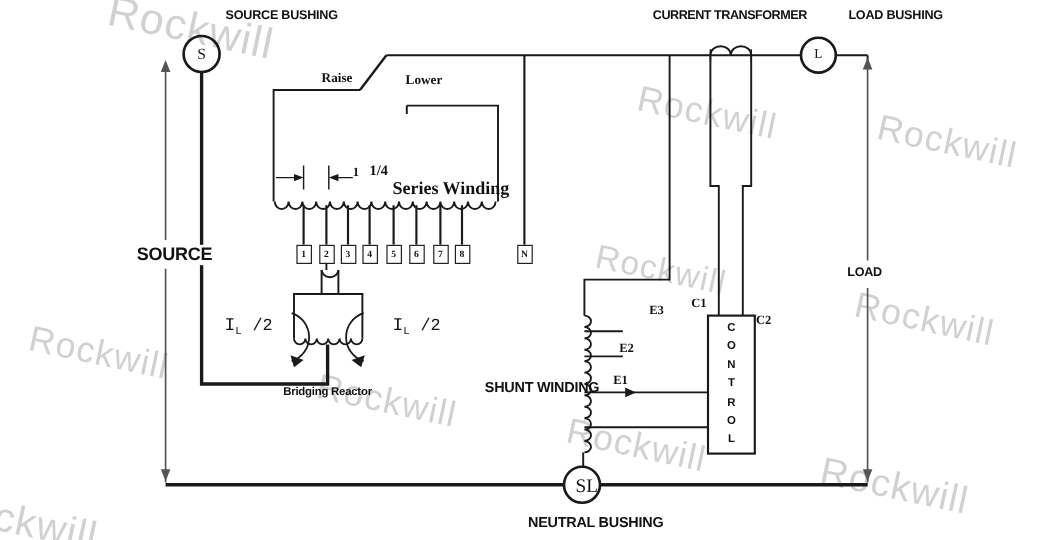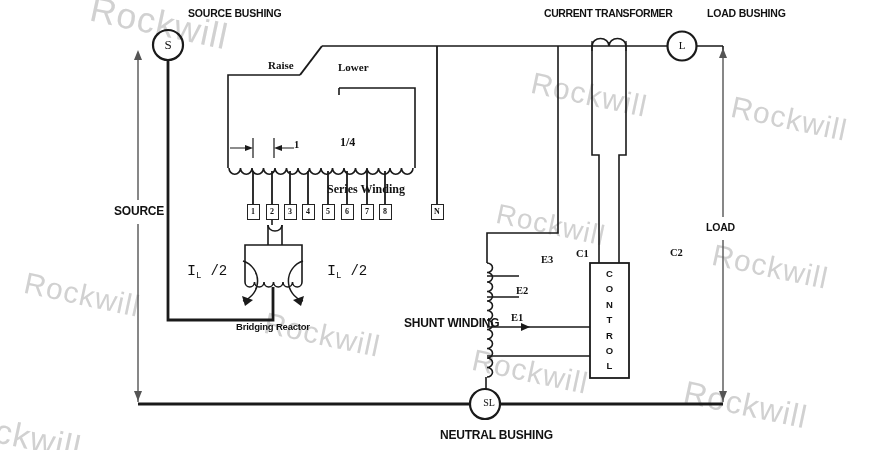--- a/index.html
+++ b/index.html
@@ -136,44 +136,44 @@
   <div class="tapbox" style="left:283.5px;">3</div>
   <div class="tapbox" style="left:301.5px;">4</div>
   <div class="tapbox" style="left:321.5px;">5</div>
   <div class="tapbox" style="left:340.5px;">6</div>
   <div class="tapbox" style="left:360.5px;">7</div>
   <div class="tapbox" style="left:378.5px;">8</div>
   <div class="tapbox" style="left:430.5px;">N</div>
 
   <div class="circle-letter" style="left:160px;top:37px;width:16px;font-size:13px;">S</div>
   <div class="circle-letter" style="left:675px;top:39px;width:14px;font-size:11px;">L</div>
-  <div class="circle-letter" style="left:473px;top:397px;width:32px;font-size:10px;font-family:Liberation Serif, serif;">SL</div>
+  <div class="circle-letter" style="left:473px;top:397px;width:32px;font-size:16px;font-family:Liberation Serif, serif;">SL</div>
 
   <div class="lbl sans-b" style="left:144px;top:7px;font-size:10.5px;padding-left:44px;">SOURCE BUSHING</div>
   <div class="lbl sans-b" style="left:544px;top:7px;font-size:10.5px;letter-spacing:-0.4px;">CURRENT TRANSFORMER</div>
   <div class="lbl sans-b" style="left:674px;top:7px;font-size:10.5px;margin-left:33px;">LOAD BUSHING</div>
   <div class="lbl sans-b" style="left:440px;top:428px;font-size:12px;">NEUTRAL BUSHING</div>
-  <div class="lbl sans-b gapbg" style="left:112px;top:204px;font-size:12px;">SOURCE</div>
+  <div class="lbl sans-b gapbg" style="left:112px;top:204px;font-size:15px;">SOURCE</div>
   <div class="lbl sans-b gapbg" style="left:704px;top:221px;font-size:10.5px;">LOAD</div>
   <div class="lbl sans-b" style="left:404px;top:316px;font-size:12px;">SHUNT WINDING</div>
   <div class="lbl sans-b" style="left:236px;top:321px;font-size:9.5px;text-align:center;">Bridging Reactor</div>
 
   <div class="lbl serif" style="left:268px;top:59px;font-size:11px;">Raise</div>
   <div class="lbl serif" style="left:338px;top:61px;font-size:11px;">Lower</div>
 
   <div class="lbl serif" style="left:294px;top:139px;font-size:10.5px;">1</div>
-  <div class="lbl serif" style="left:308px;top:135px;font-size:12px;margin-left:32px;">1/4</div>
-  <div class="lbl serif" style="left:327px;top:150px;font-size:12px;margin-top:32px;">Series Winding</div>
+  <div class="lbl serif" style="left:308px;top:135px;font-size:12px;">1/4</div>
+  <div class="lbl serif" style="left:327px;top:150px;font-size:15px;">Series Winding</div>
 
   <div class="lbl serif" style="left:512px;top:254px;font-size:10.5px;margin-left:29px;">E3</div>
   <div class="lbl serif" style="left:516px;top:285px;font-size:10.5px;">E2</div>
   <div class="lbl serif" style="left:511px;top:312px;font-size:10.5px;">E1</div>
 
   <div class="lbl serif" style="left:576px;top:248px;font-size:10.5px;">C1</div>
-  <div class="lbl serif" style="left:630px;top:247px;font-size:10.5px;margin-left:40px;">C2</div>
+  <div class="lbl serif" style="left:630px;top:262px;font-size:10.5px;">C2</div>
 
   <div class="ctrl-col">
     <span>C</span>
     <span>O</span>
     <span>N</span>
     <span>T</span>
     <span>R</span>
     <span>O</span>
     <span>L</span>
   </div>

